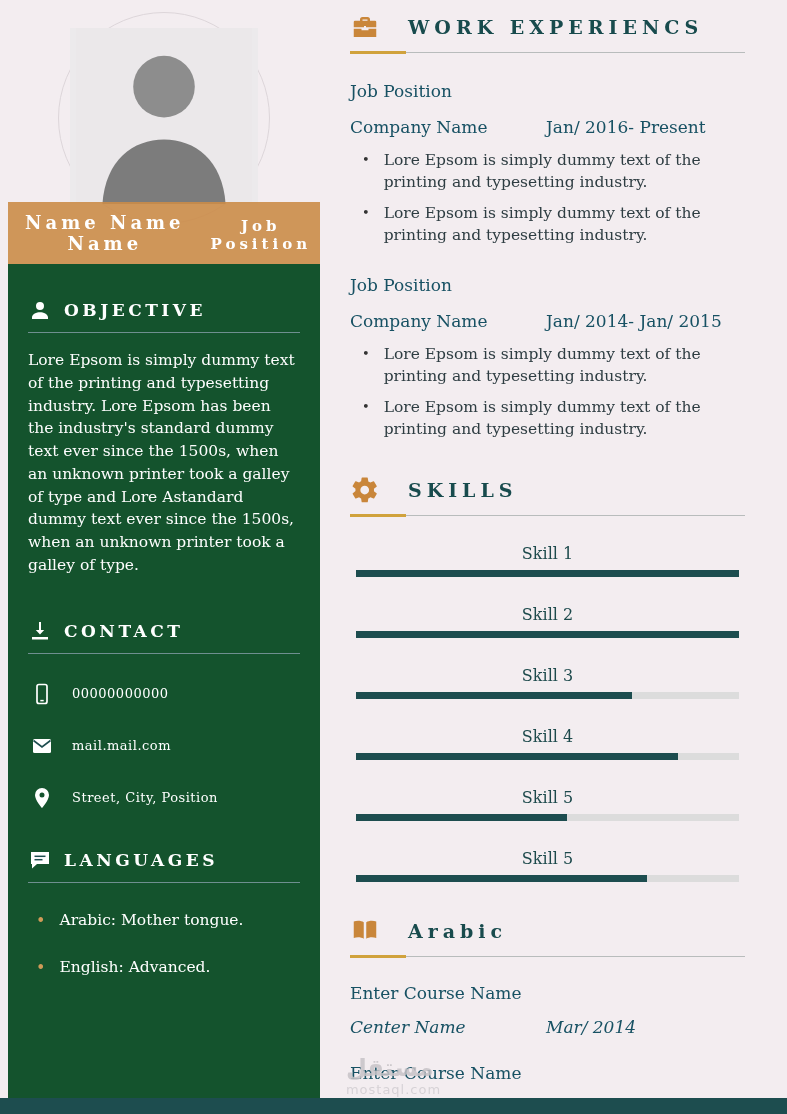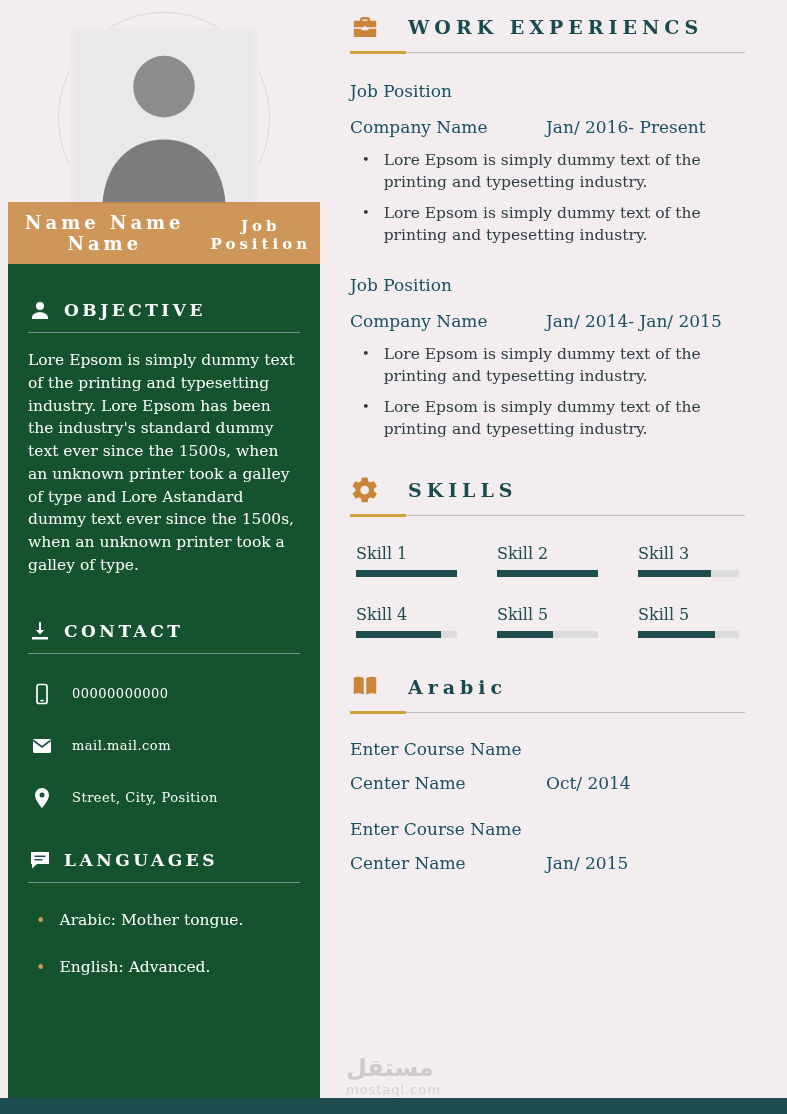--- a/index.html
+++ b/index.html
@@ -70,28 +70,28 @@
   .row .label { width:196px; flex-shrink:0; }
   .bullets { margin-top:12px; }
   .bullet-item { display:flex; gap:14px; padding-left:12px; margin-top:8px;
                  font-size:15.5px; line-height:1.45; color:#2e3d42; }
   .bullet-item .dot { color:#333; font-size:13px; line-height:1.7; }
 
   .section-gap { margin-top:34px; }
 
   .degree { margin-top:26px; font-size:17px; color:#175163; }
 
-  .skills-grid { display:grid; grid-template-columns:1fr 1fr 1fr; column-gap:40px; row-gap:28px;
-                 margin-top:28px; padding:0 6px; }
+  .skills-grid { display:grid; grid-template-columns:1fr; column-gap:40px; row-gap:28px;
+                 margin-top:28px; padding:0 6px;text-align:center; }
   .skill-label { font-size:16px; color:#1d4a4c; margin-bottom:7px; }
   .skill-track { height:7px; background:#dcdcdc; }
   .skill-fill { height:100%; background:#1d4d4f; width:0; }
 
   .course-name { margin-top:26px; font-size:17px; color:#175163; }
-  .course-row { display:flex; margin-top:14px; font-size:17px; color:#175163; }
+  .course-row { display:flex; margin-top:14px; font-size:17px; color:#175163;font-style:italic; }
   .course-row .label { width:196px; flex-shrink:0; }
 
   
   .footer-bar { position:absolute; left:0; right:0; bottom:0; height:16px; background:#1d4d4f; z-index:5; }
   .watermark {
     position:absolute; left:50%; bottom:17px; transform:translateX(-50%);
     text-align:left; z-index:4; opacity:0.85;margin-top:12px;
   }
   .watermark .ar { font-size:24px; font-weight:bold; color:#c7c3c7; font-family:"DejaVu Sans", sans-serif; }
   .watermark .la { font-size:13px; color:#d2ced2; letter-spacing:1px; font-family:"DejaVu Sans", sans-serif; }
@@ -314,21 +314,21 @@
         <h2>Arabic</h2>
       </div>
       <div class="r-rule">
           <span class="gold"></span>
         </div>
 
       <div>
         <div class="course-name">Enter Course Name</div>
         <div class="course-row">
           <span class="label">Center Name</span>
-          <span>Oct/ 2014</span>
+          <span>Mar/ 2014</span>
         </div>
       </div>
       <div>
         <div class="course-name">Enter Course Name</div>
         <div class="course-row">
           <span class="label">Center Name</span>
           <span>Jan/ 2015</span>
         </div>
       </div>
     </section>

